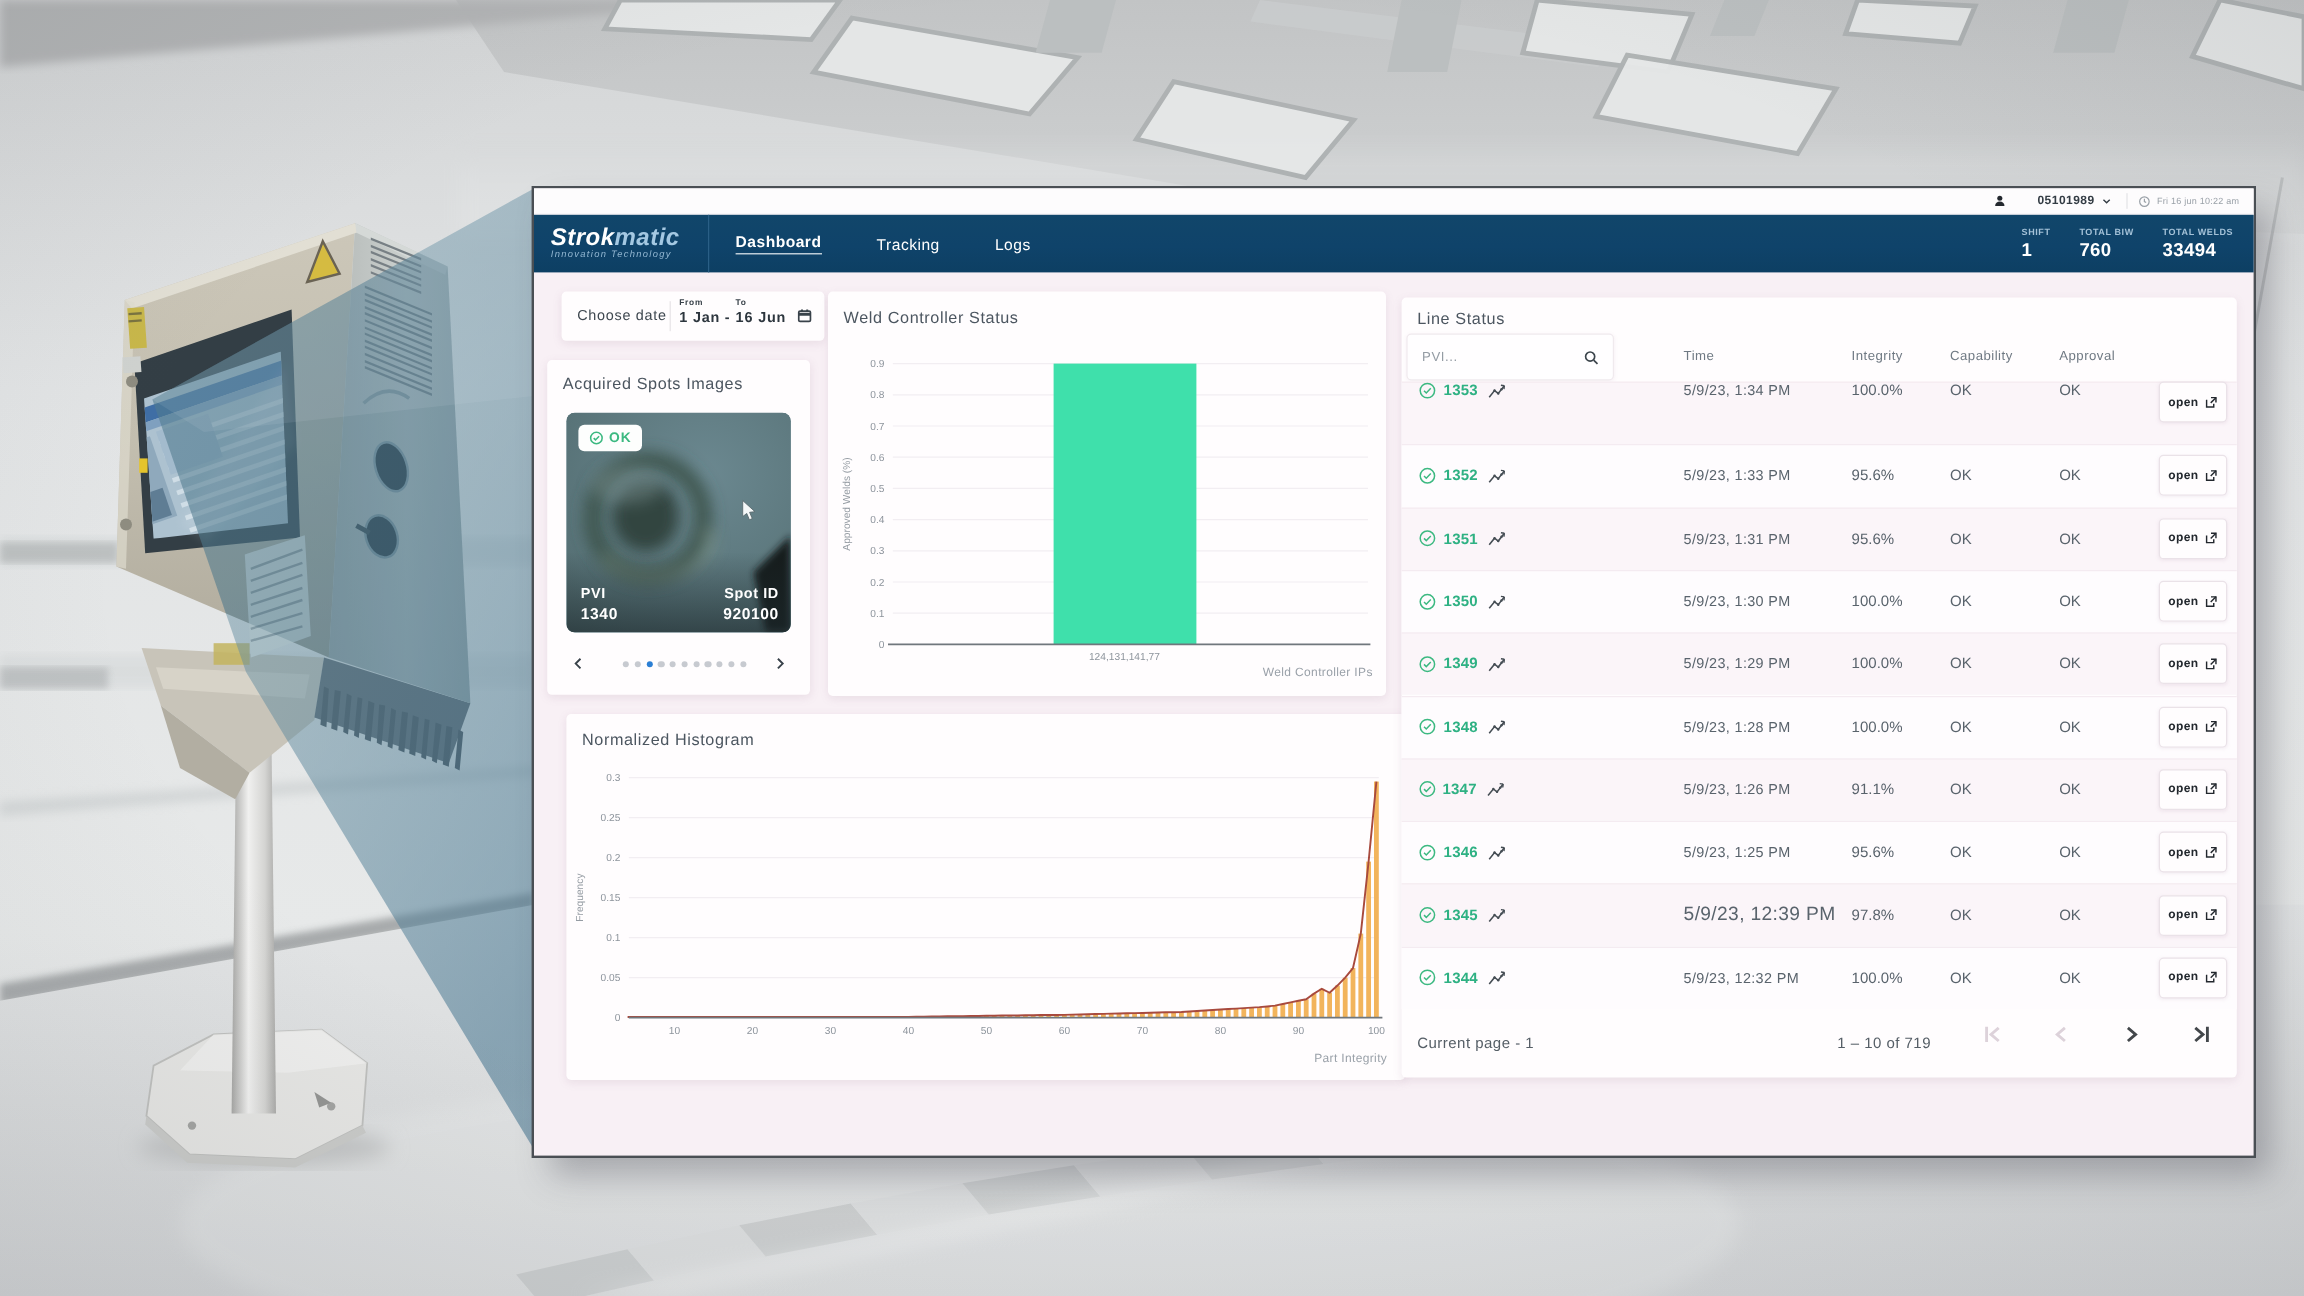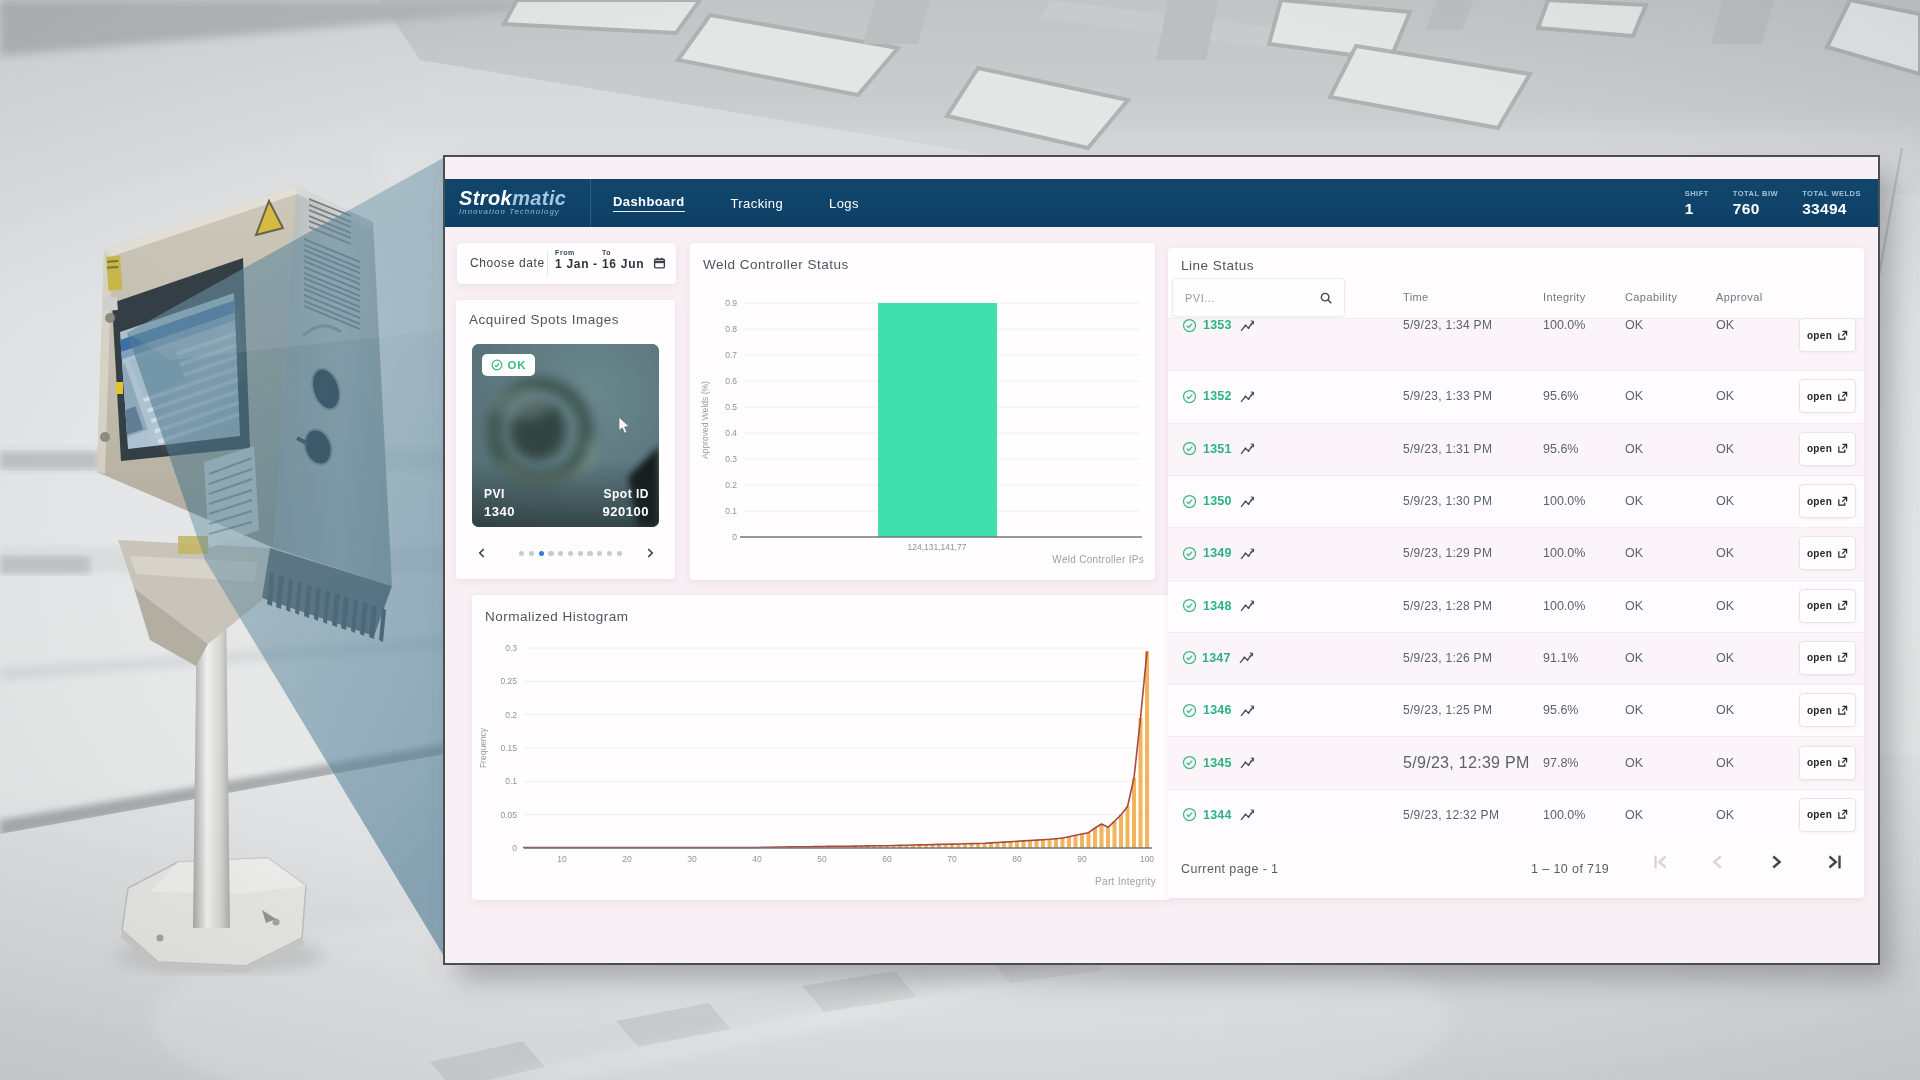--- a/index.html
+++ b/index.html
@@ -216,20 +216,36 @@
 <line x1="1902" y1="148" x2="1850" y2="435" stroke="#b9bcbd" stroke-width="2.5" opacity="0.8"></line>
 <defs>
         <radialGradient id="vig" cx="0.5" cy="0.45" r="0.75">
           <stop offset="0.6" stop-color="rgba(80,85,90,0)"></stop>
           <stop offset="1" stop-color="rgba(80,85,90,0.12)"></stop>
         </radialGradient>
       </defs>
 <rect x="0" y="0" width="1920" height="1080" fill="url(#vig)"></rect>
 </svg>
 <div class="win">
+<div class="topbar">
+<svg width="11" height="11" viewBox="0 0 24 24" fill="#23282e">
+          <circle cx="12" cy="7" r="4.6"></circle>
+          <path d="M3.5 21c0-4.8 3.8-8 8.5-8s8.5 3.2 8.5 8z"></path>
+        </svg>
+<span class="uid">05101989</span>
+<svg width="9" height="9" viewBox="0 0 24 24" fill="none" stroke="#333c44" stroke-width="3">
+          <path d="M5 9 l7 7 7-7"></path>
+        </svg>
+<span class="tdiv"></span>
+<svg width="10" height="10" viewBox="0 0 24 24" fill="none" stroke="#9aa1a8" stroke-width="2.4">
+          <circle cx="12" cy="12" r="9.5"></circle>
+          <path d="M12 6.5 V12 L15.5 14"></path>
+        </svg>
+<span class="dt">Fri 16 jun 10:22 am</span>
+</div>
 <div class="navbar">
 <div class="logo">
           <div class="l1"><b>Strok</b><span>matic</span></div>
           <div class="l2">Innovation Technology</div>
         </div>
 <div class="ndiv"></div>
 <div class="nav">
           <a class="act">Dashboard</a>
           <a>Tracking</a>
           <a>Logs</a>
@@ -242,21 +258,21 @@
 <div class="stat">
             <div class="lab">TOTAL BIW</div>
             <div class="val">760</div>
           </div>
 <div class="stat">
             <div class="lab">TOTAL WELDS</div>
             <div class="val">33494</div>
           </div>
 </div>
 </div>
-<div class="card" style="left:12px;top:86px;width:219px;height:41px;white-space:nowrap;">
+<div class="card" style="left:23px;top:86px;width:219px;height:41px;white-space:nowrap;">
 <span style="position:absolute;left:13px;top:13px;font-size:12px;color:#3e474f;letter-spacing:.6px;">Choose date</span>
 <span style="position:absolute;left:90px;top:8px;width:1px;height:25px;background:#e7e3e7;"></span>
 <div style="position:absolute;left:98px;top:6px;">
  <div style="font-size:7px;font-weight:bold;color:#39424a;letter-spacing:.6px;">From</div>
  <div style="font-size:12px;font-weight:bold;color:#2d363e;letter-spacing:.7px;margin-top:1px;">1 Jan</div>
 </div>
 <div style="position:absolute;left:136px;top:14px;font-size:12px;font-weight:bold;color:#2d363e;">-</div>
 <div style="position:absolute;left:145px;top:6px;">
  <div style="font-size:7px;font-weight:bold;color:#39424a;letter-spacing:.6px;">To</div>
  <div style="font-size:12px;font-weight:bold;color:#2d363e;letter-spacing:.7px;margin-top:1px;">16 Jun</div>

